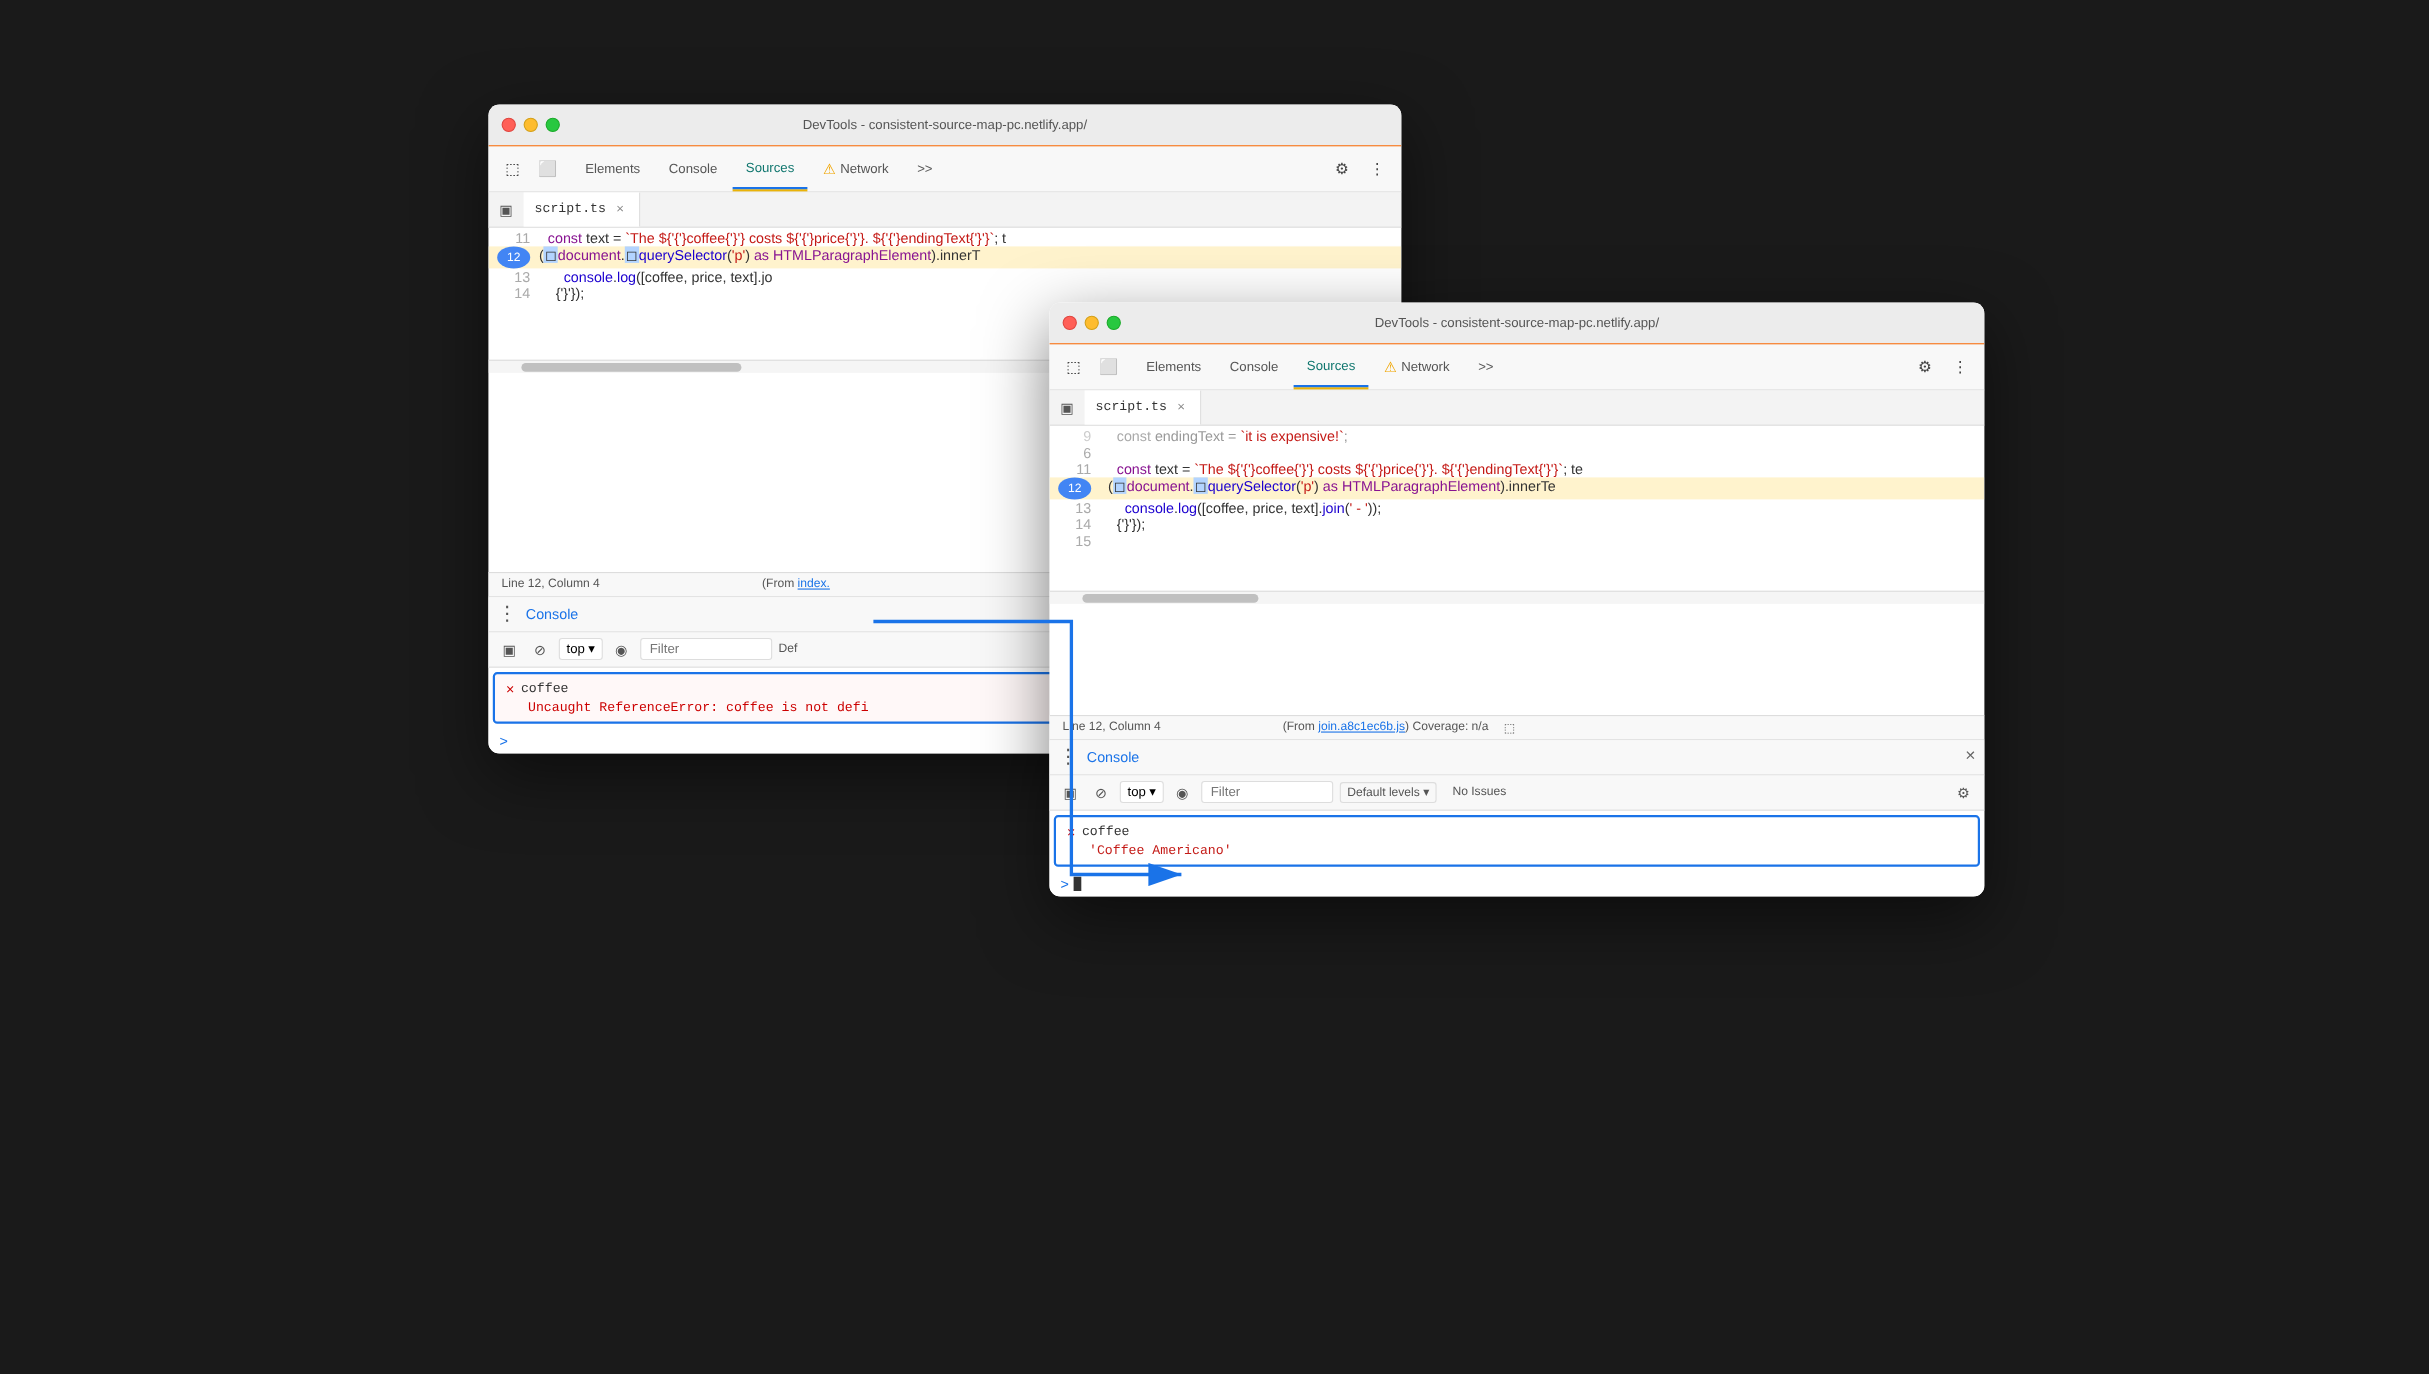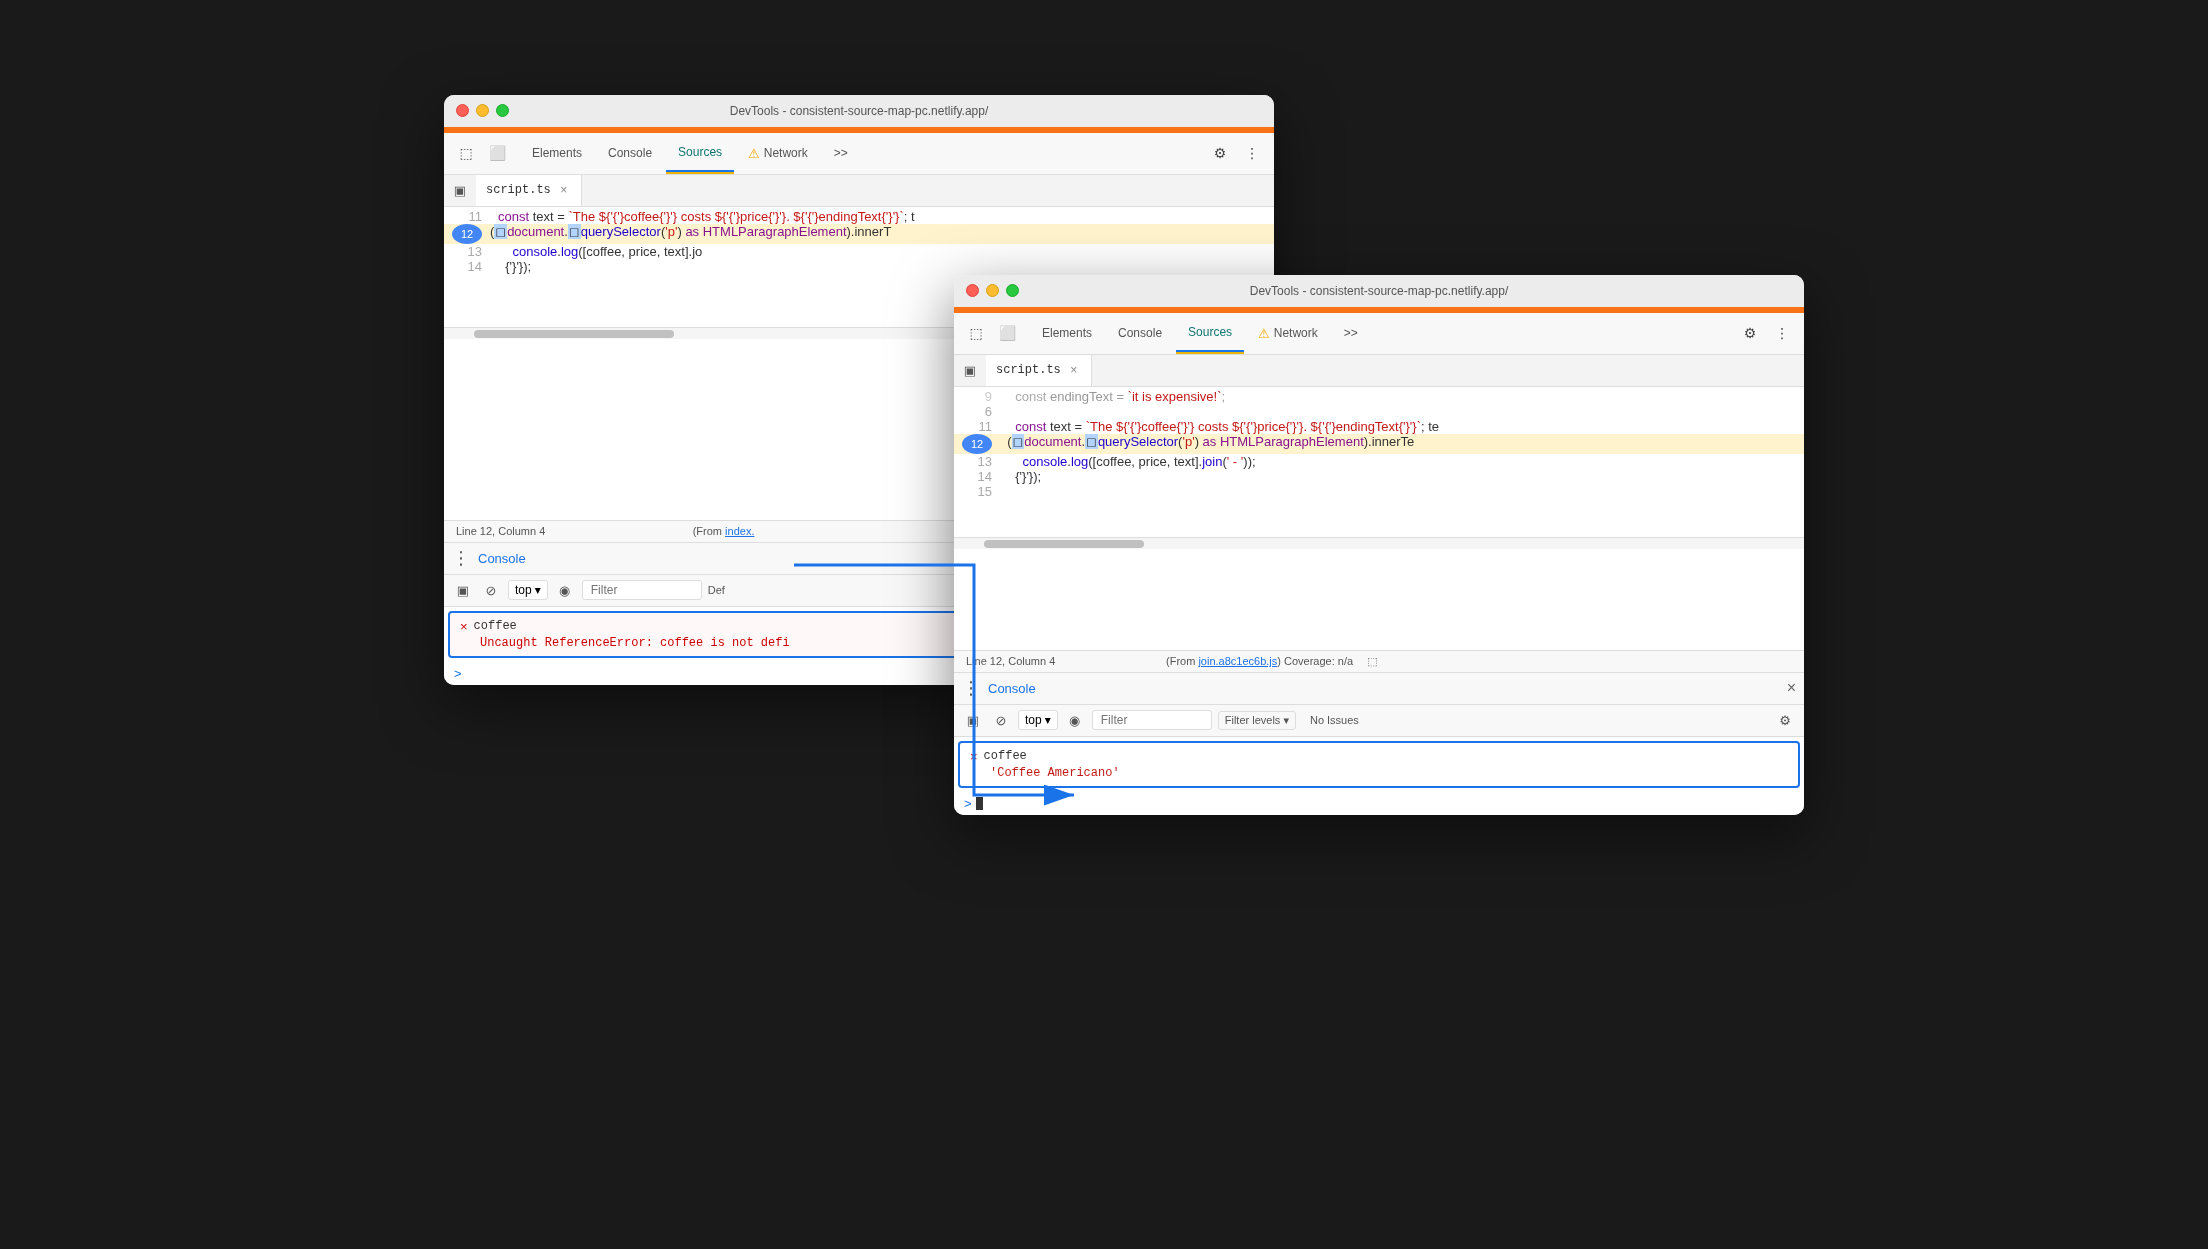--- a/index.html
+++ b/index.html
@@ -48,21 +48,21 @@
       z-index: 3;
     }
 
     
     .title-bar {
       background: #ececec;
       height: 38px;
       display: flex;
       align-items: center;
       padding: 0 12px;
-      border-bottom: 6px solid #f97316;
+      border-bottom: 1px solid #f97316;
       position: relative;
     }
 
     .traffic-lights {
       display: flex;
       gap: 7px;
       align-items: center;
     }
 
     .traffic-light {
@@ -719,21 +719,21 @@
         <div class="console-toolbar">
           <div class="console-icon">▣</div>
           <div class="console-icon">⊘</div>
           <div class="top-dropdown">
             <span>top</span>
             <span>▾</span>
           </div>
           <div class="console-icon">◉</div>
           <input class="filter-input" placeholder="Filter" style="">
           <div class="default-levels">
-            <span>Filter levels</span>
+            <span>Default levels</span>
             <span>▾</span>
           </div>
           <span style="font-size:11px;color:#555;padding:0 8px;">No Issues</span>
           <div class="toolbar-spacer"></div>
           <div class="console-icon">⚙</div>
         </div>
 
         <div class="console-entry highlighted-entry" style="background:#fff;border:2px solid #1a73e8;">
           <div class="entry-header">
             <span class="entry-x">×</span>

